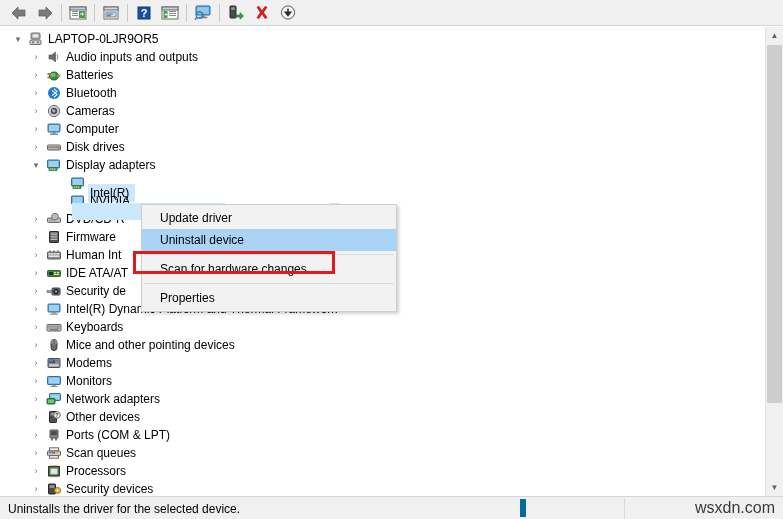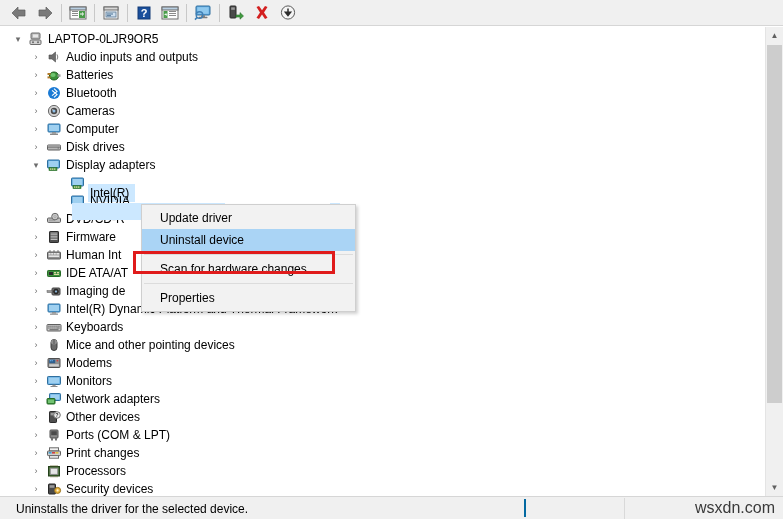--- a/index.html
+++ b/index.html
@@ -125,21 +125,21 @@
     position:absolute;
     left:1px;width:15px;
     top:18px;height:358px;
     background:#cdcdcd;
   }
 
   
   .ctx{
     position:absolute;
     left:141px;top:177px;
-    width:215px;
+    width:256px;
     background:#f2f2f2;
     border:1px solid #cfcfcf;
     box-shadow:2px 2px 3px rgba(0,0,0,0.18);
     z-index:10;
     padding:2px 0;
     box-sizing:border-box;
   }
   .ctx-item{
     height:22px;
     line-height:22px;
@@ -174,22 +174,22 @@
     flex:0 0 22px;
     height:22px;
     background:#f0f0f0;
     border-top:1px solid #d6d6d6;
     display:flex;
     align-items:center;
     font-size:12px;
   }
   .status-text{
     flex:1 1 auto;
-    padding-left:16px;
-    border-right:2px solid #0369a1;
+    padding-left:8px;
+    border-right:6px solid #0369a1;
     line-height:21px;
     height:18px;
     overflow:hidden;
   }
   .status-pad{
     flex:0 0 98px;
     height:21px;
     border-right:1px solid #d9d9d9;
   }
   .watermark{
@@ -494,21 +494,21 @@
           <div class="row indent1">
             <span class="twisty">›</span>
             <span class="ico">
               <svg width="16" height="14" viewBox="0 0 16 14">
                 <rect x="6" y="4" width="8" height="7" rx="1" fill="#6e6e6e" stroke="#454545"></rect>
                 <circle cx="10" cy="7.5" r="2.3" fill="#3a3a3a" stroke="#1f1f1f"></circle>
                 <circle cx="10" cy="7.5" r="1" fill="#8fc0e8"></circle>
                 <rect x="1" y="6.6" width="5" height="2" fill="#9a9a9a" stroke="#5f5f5f" stroke-width="0.5"></rect>
               </svg>
             </span>
-            <span class="lbl">Imaging de</span>
+            <span class="lbl">Security de</span>
           </div>
           <div class="row indent1">
             <span class="twisty">›</span>
             <span class="ico">
               <svg width="16" height="14" viewBox="0 0 16 14">
                 <rect x="2" y="2" width="12" height="8" rx="0.8" fill="#59a7e0" stroke="#2f6f9e"></rect>
                 <rect x="3" y="3" width="10" height="6" fill="#9fd0f0"></rect>
                 <rect x="6" y="10.2" width="4" height="1.3" fill="#8a8a8a"></rect>
                 <rect x="4" y="11.5" width="8" height="1.3" rx="0.5" fill="#8a8a8a"></rect>
               </svg>
@@ -614,21 +614,21 @@
             <span class="ico">
               <svg width="16" height="14" viewBox="0 0 16 14">
                 <rect x="3.5" y="1.8" width="9" height="3.2" fill="#f2f2f2" stroke="#6a6a6a"></rect>
                 <rect x="1.5" y="5" width="13" height="4.6" rx="0.8" fill="#cfcfcf" stroke="#5f5f5f"></rect>
                 <rect x="2.6" y="6" width="3" height="1.6" fill="#3f9fd0"></rect>
                 <rect x="6" y="6" width="3" height="1.6" fill="#d04040"></rect>
                 <rect x="9.4" y="6" width="3" height="1.6" fill="#e0c040"></rect>
                 <rect x="3.5" y="9.6" width="9" height="2.6" fill="#f2f2f2" stroke="#6a6a6a"></rect>
               </svg>
             </span>
-            <span class="lbl">Print changes</span>
+            <span class="lbl">Scan queues</span>
           </div>
           <div class="row indent1">
             <span class="twisty">›</span>
             <span class="ico">
               <svg width="16" height="14" viewBox="0 0 16 14">
                 <rect x="2.5" y="2.5" width="11" height="9.5" fill="#3f6b2f" stroke="#24401b"></rect>
                 <rect x="4.2" y="4.2" width="7.6" height="6.2" fill="#e6e6e6" stroke="#8a8a8a"></rect>
                 <path d="M5 2.5 L5 1 M7 2.5 L7 1 M9 2.5 L9 1 M11 2.5 L11 1 M5 12 L5 13.4 M7 12 L7 13.4 M9 12 L9 13.4 M11 12 L11 13.4" stroke="#6f6f3f" stroke-width="0.8"></path>
               </svg>
             </span>

